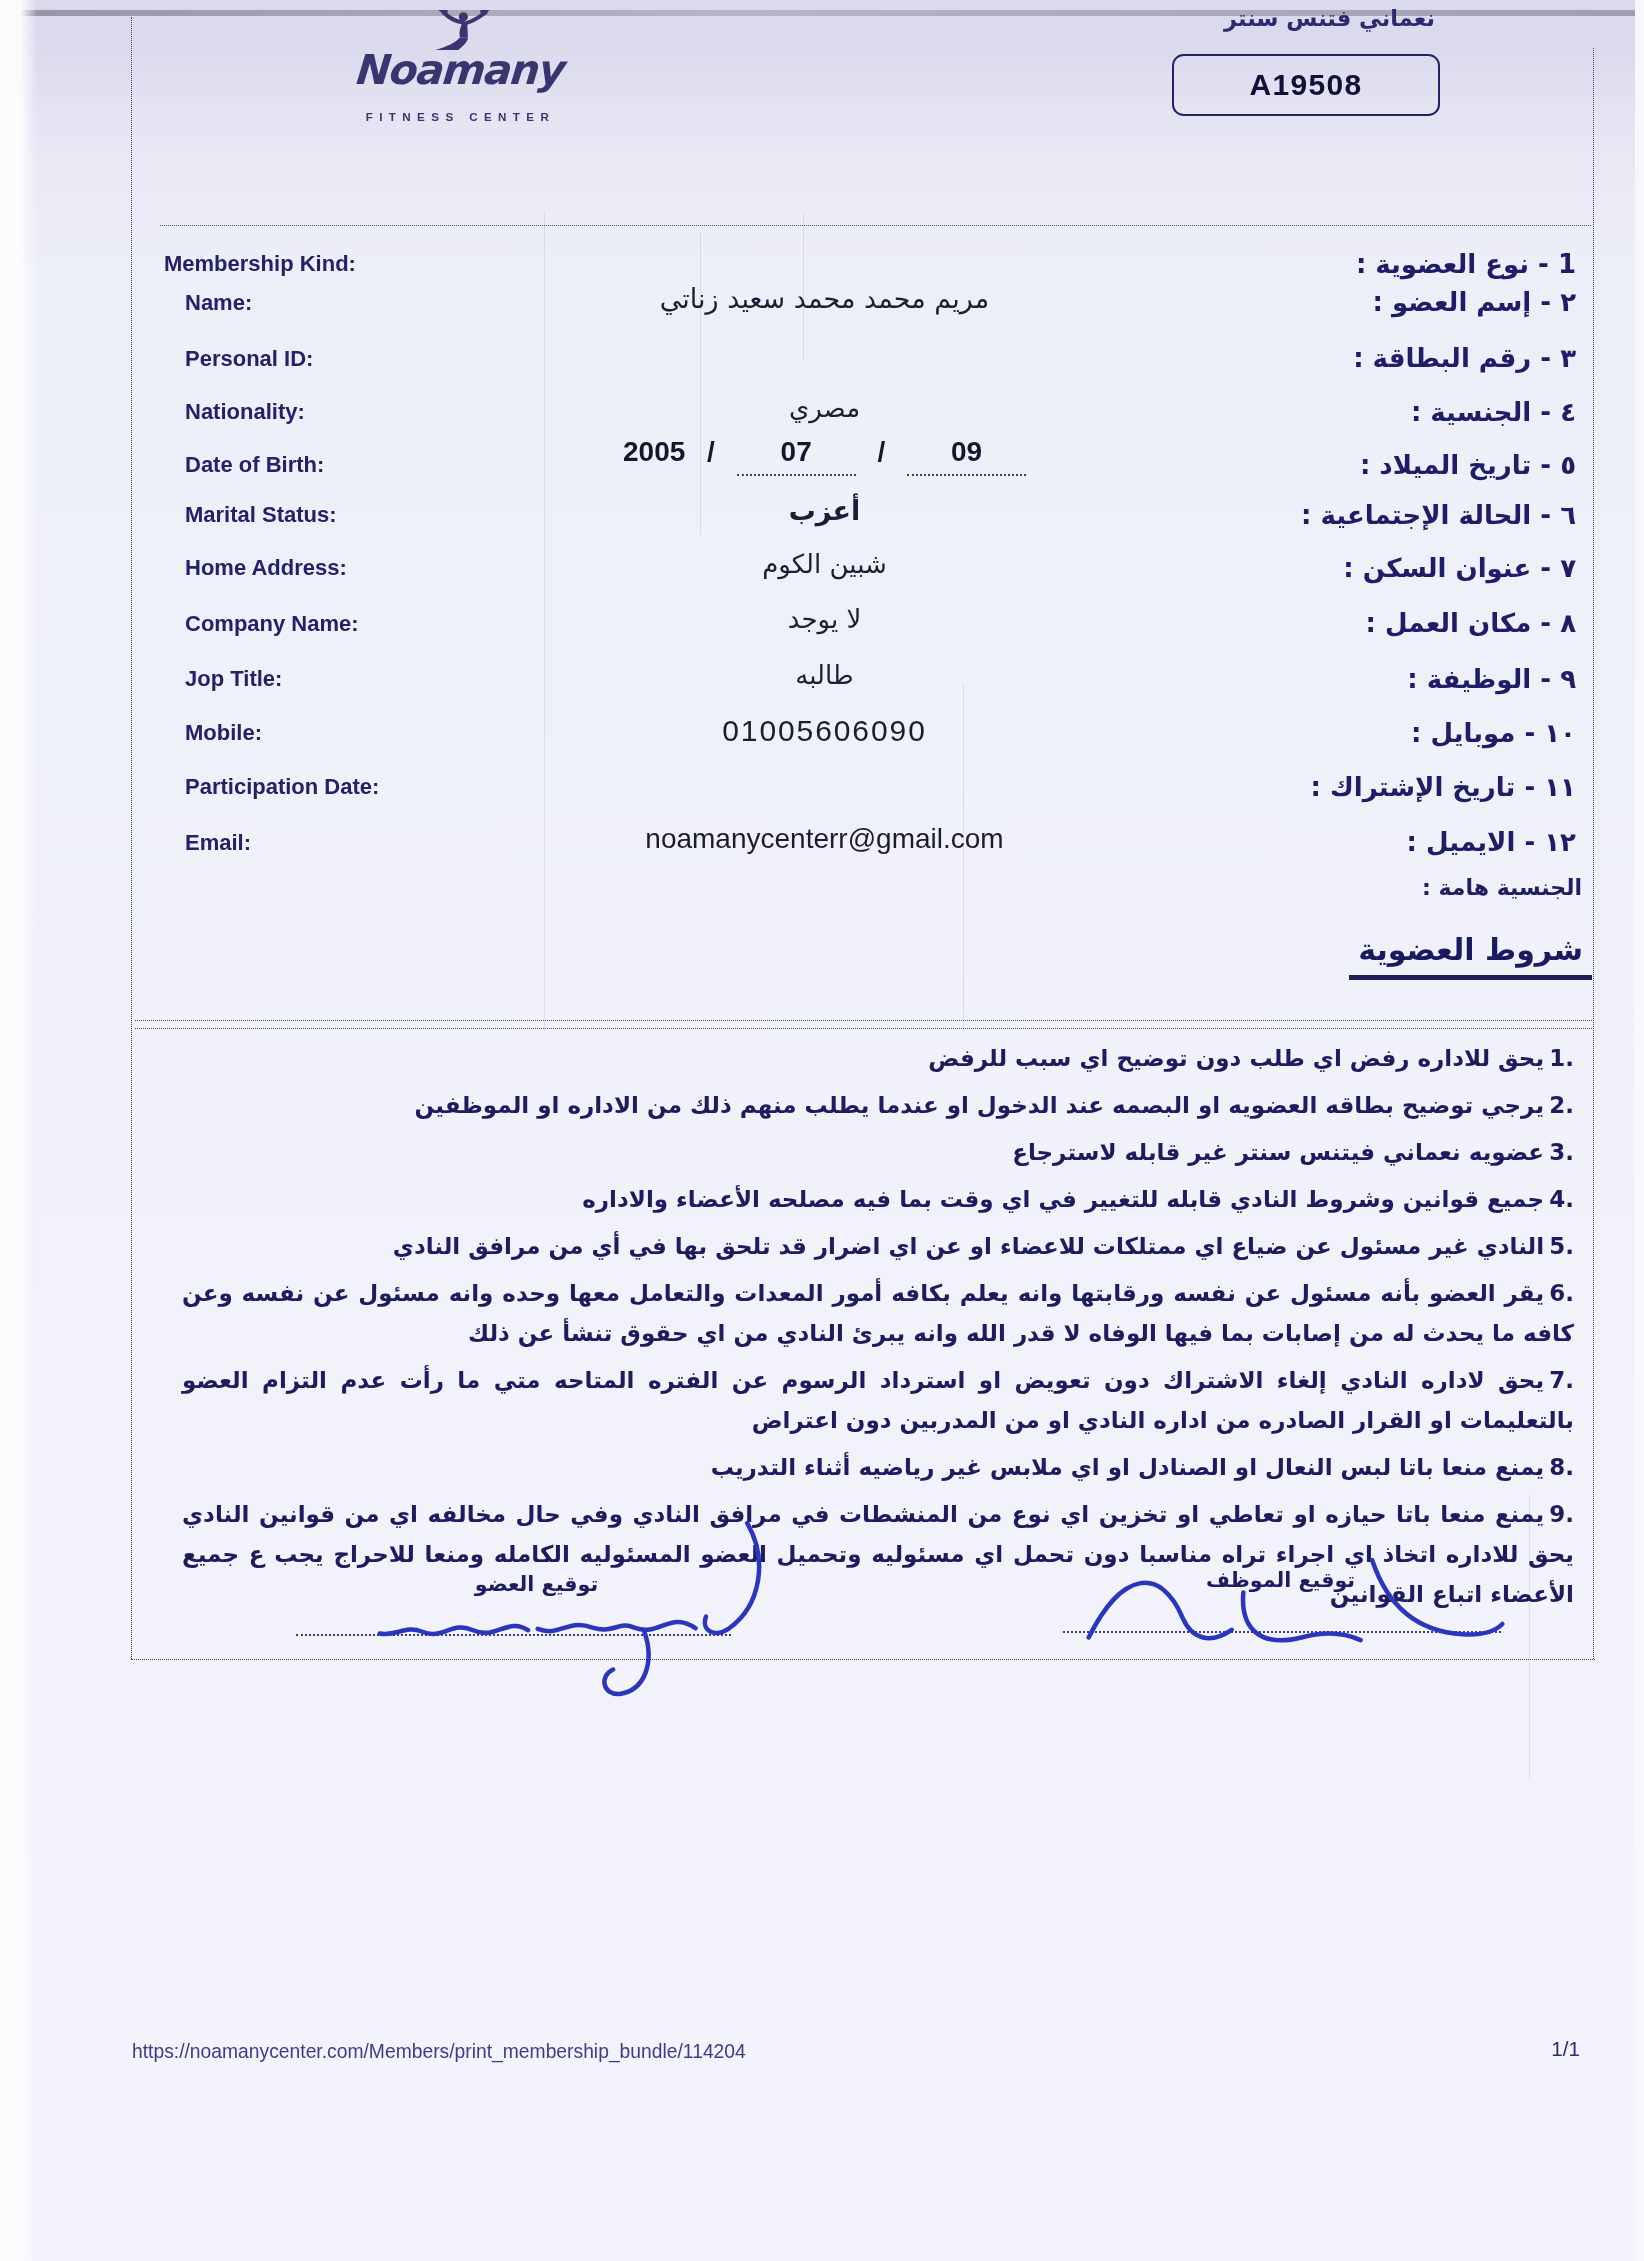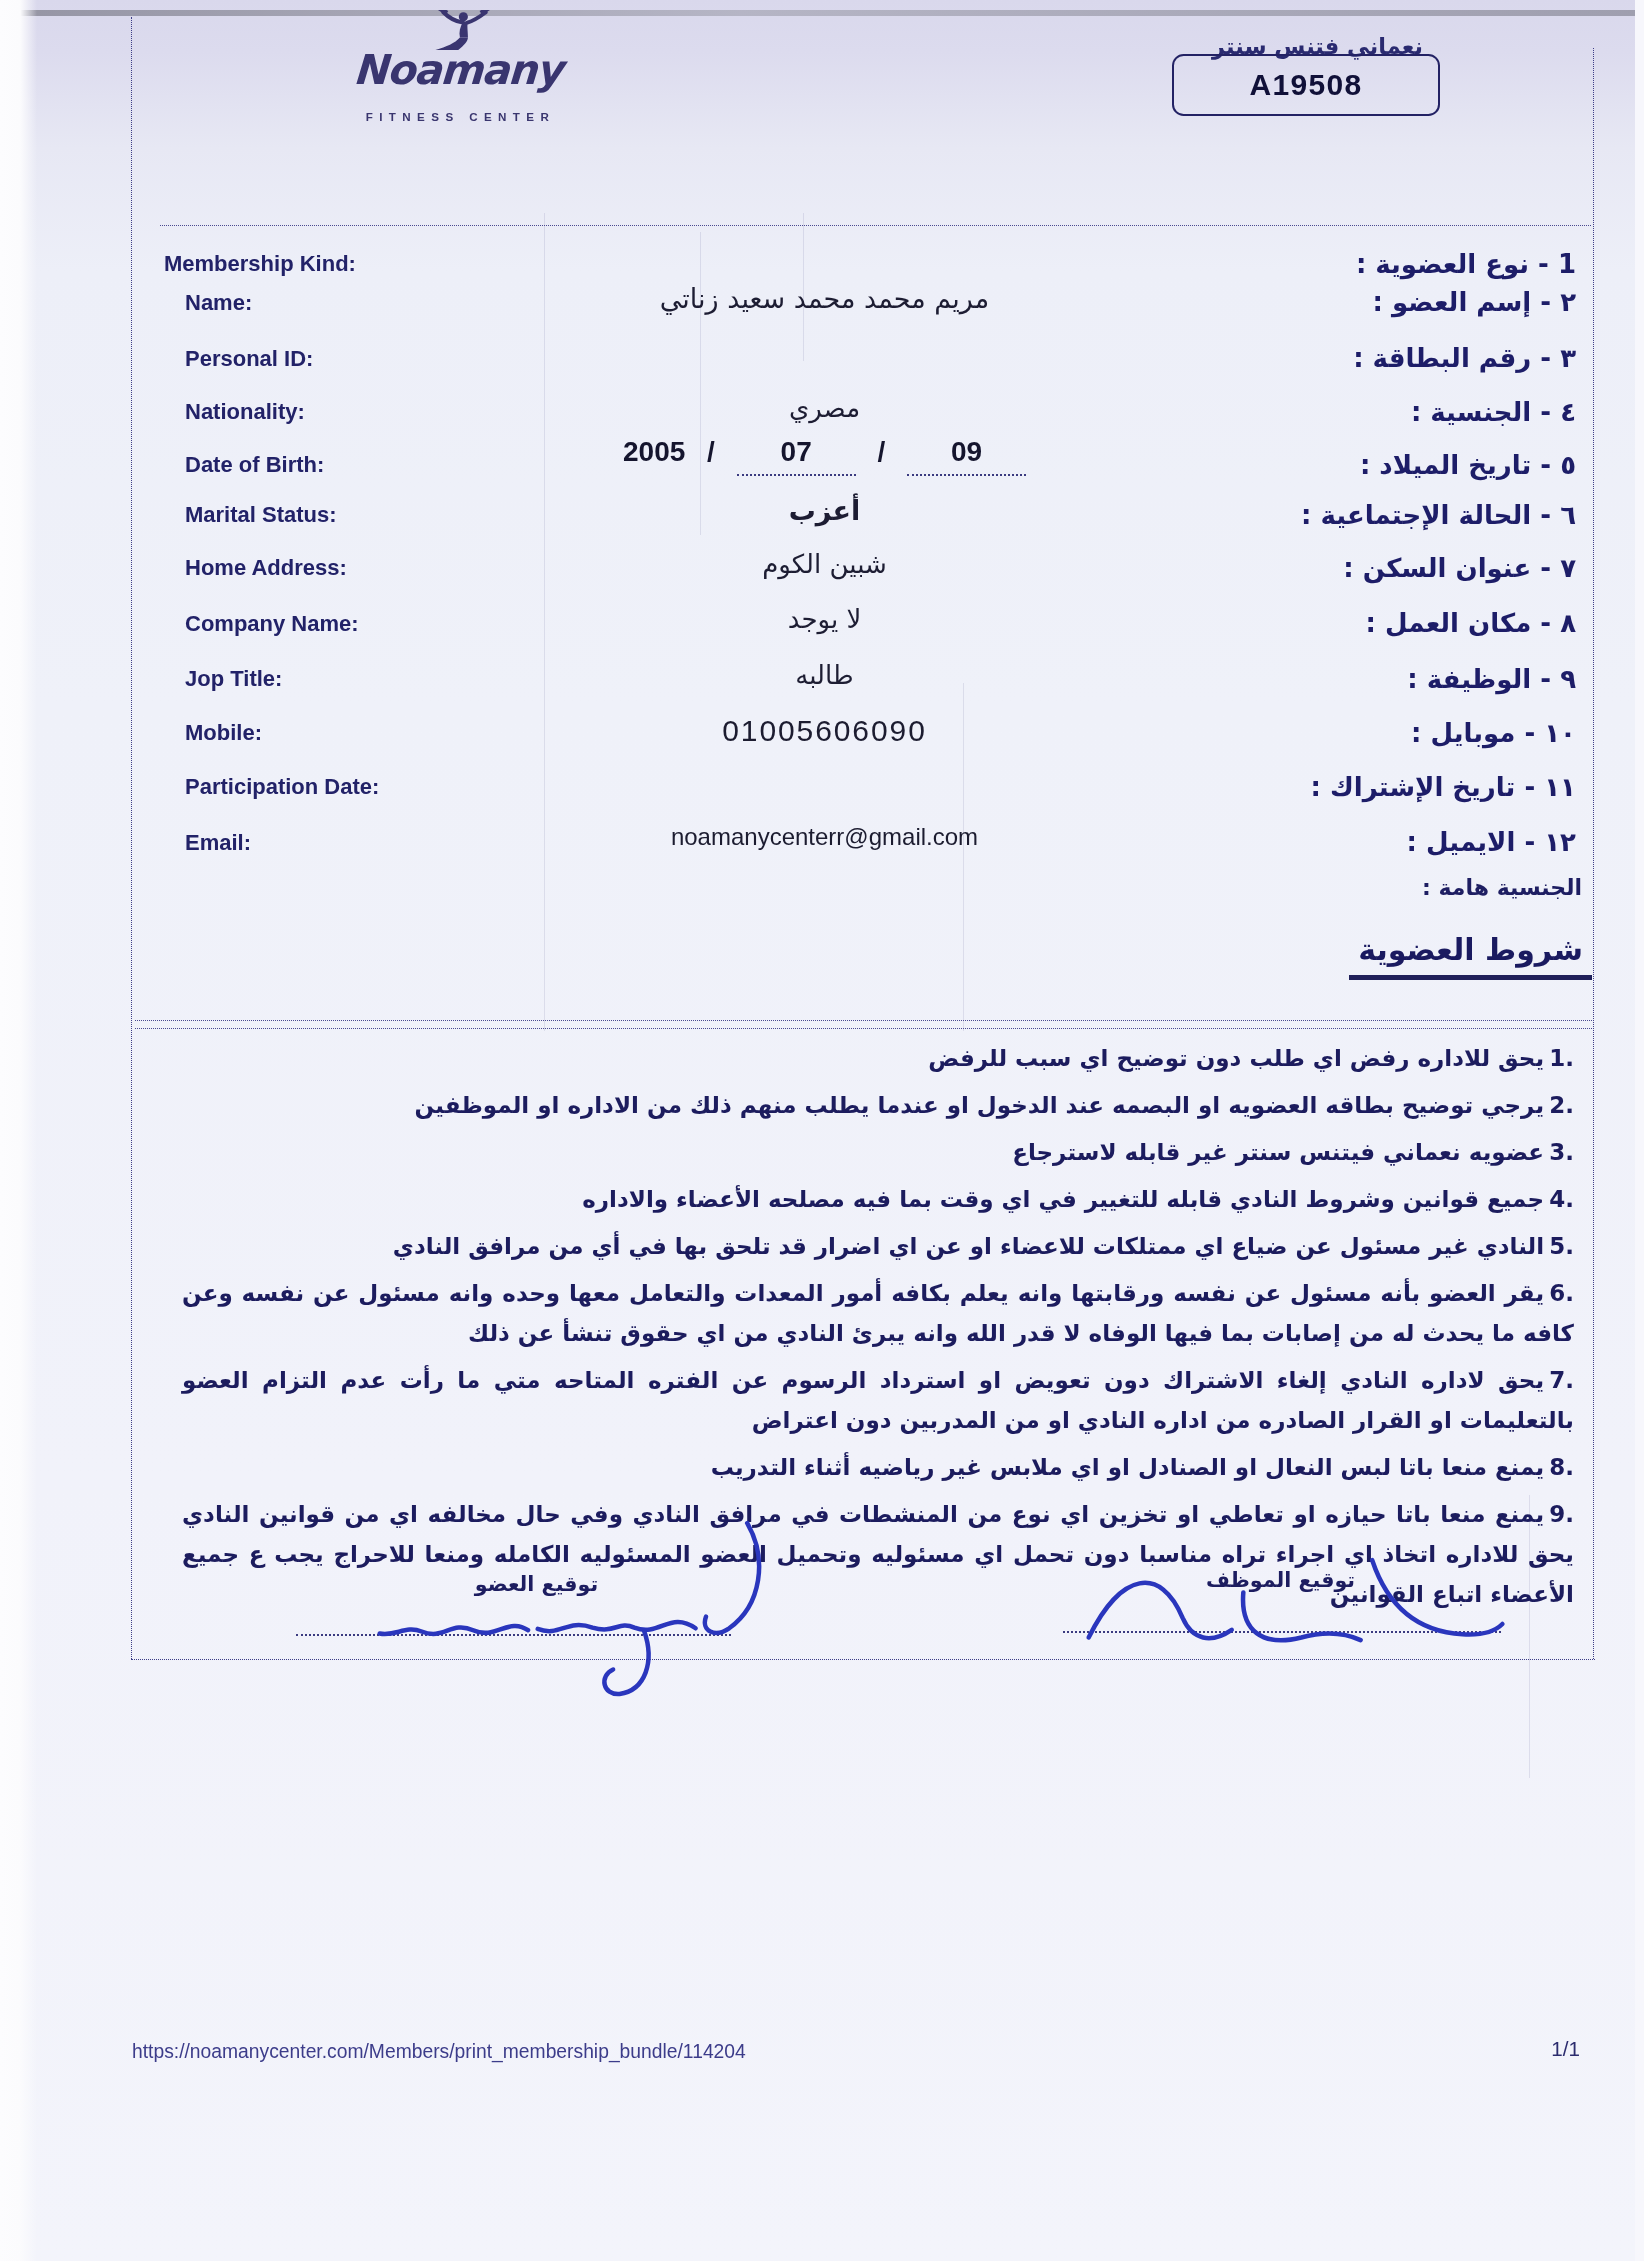--- a/index.html
+++ b/index.html
@@ -16,36 +16,36 @@
   .frame-right{position:absolute;left:1593px;top:48px;height:1611px;border-left:1.9px dotted #3d3d87;}
   .frame-bottom{position:absolute;left:131px;top:1659px;width:1464px;border-top:1.9px dotted #3d3d87;}
   .sep-title{position:absolute;left:160px;top:225px;width:1431px;border-top:1.3px dotted #4a4a90;}
   .sep-cond{position:absolute;left:135px;width:1457px;border-top:1.3px dotted #4a4a90;}
 
   .logo{position:absolute;left:335px;top:10.3px;width:251px;display:flex;flex-direction:column;align-items:center;}
   .logo-word{font-family:"DejaVu Sans",sans-serif;font-weight:bold;font-style:italic;font-size:41px;
     color:#39356f;letter-spacing:-1.3px;transform:skewX(-6deg);line-height:1;}
   .logo-sub{font-family:"Liberation Sans",sans-serif;font-size:11.6px;font-weight:bold;letter-spacing:6.4px;
     color:#3a366f;margin-top:19px;}
-  .center-name-ar{position:absolute;left:1179px;top:5.2px;width:277px;text-align:center;direction:rtl;
-    font-size:22.5px;font-weight:bold;color:#2a2a70;margin-top:28px;}
+  .center-name-ar{position:absolute;left:1224px;top:5.2px;width:277px;text-align:left;direction:rtl;
+    font-size:22.5px;font-weight:bold;color:#2a2a70;}
   .code-box{position:absolute;left:1172px;top:54px;width:264px;height:58px;border:2.6px solid #232264;
     border-radius:11.6px;display:flex;align-items:center;justify-content:center;
     font-family:"Liberation Sans",sans-serif;font-size:30px;font-weight:bold;letter-spacing:1.3px;color:#101038;}
   .doc-title{position:absolute;left:161px;right:55px;top:161px;text-align:center;direction:rtl;
     font-size:33px;font-weight:bold;color:#1b1b66;}
 
   .row-en{position:absolute;left:185px;font-family:"Liberation Sans",sans-serif;font-weight:bold;
     font-size:22px;color:#222268;white-space:nowrap;}
   .row-en.first{left:164px;}
   .row-ar{position:absolute;right:68px;direction:rtl;font-weight:bold;font-size:26px;color:#1d1d68;white-space:nowrap;}
   .row-val{position:absolute;left:412px;width:825px;text-align:center;color:#1d1d33;}
   .v-ar{font-size:26px;direction:rtl;}
   .v-num{font-family:"Liberation Sans",sans-serif;font-size:30px;letter-spacing:1.9px;color:#1c1c30;}
-  .v-email{font-family:"Liberation Sans",sans-serif;font-size:24px;color:#1c1c30;}
+  .v-email{font-family:"Liberation Sans",sans-serif;font-size:28px;color:#1c1c30;}
   .v-date{font-family:"Liberation Sans",sans-serif;font-size:28px;font-weight:bold;color:#15152e;}
   .dseg{display:inline-block;min-width:119px;text-align:center;border-bottom:2.6px dotted #3a3a80;padding-bottom:6.4px;}
   .dsep{margin:0 14px;}
 
   .note-head{position:absolute;right:62px;top:875px;direction:rtl;font-size:22px;font-weight:bold;color:#1e1e62;}
   .note-body{position:absolute;left:161px;right:62px;top:920px;direction:rtl;text-align:right;
     font-size:18.7px;font-weight:bold;color:#22225f;}
   .cond-head-wrap{position:absolute;left:160px;right:52px;top:932px;text-align:right;}
   .cond-head{display:inline-block;direction:rtl;font-size:30px;font-weight:bold;color:#1a1a60;
     border-bottom:5.8px solid #20205a;padding:0 9px 7.7px 9px;}

